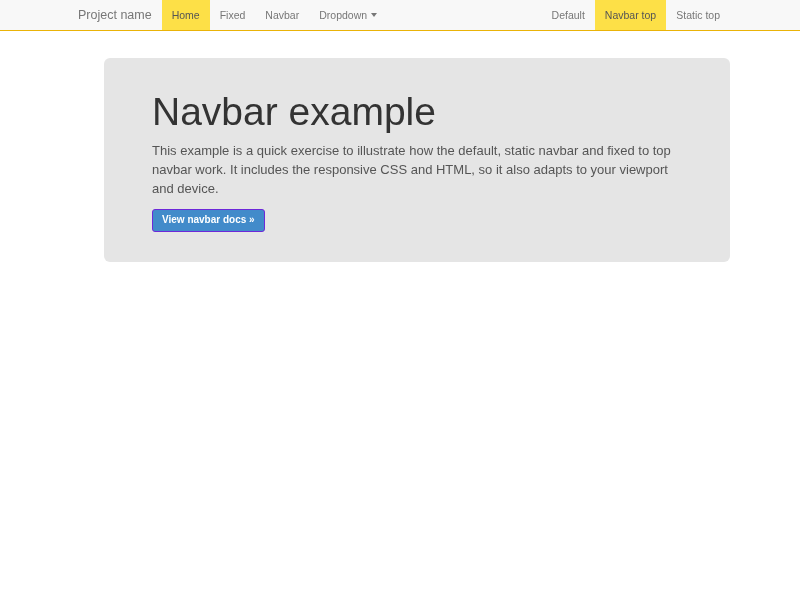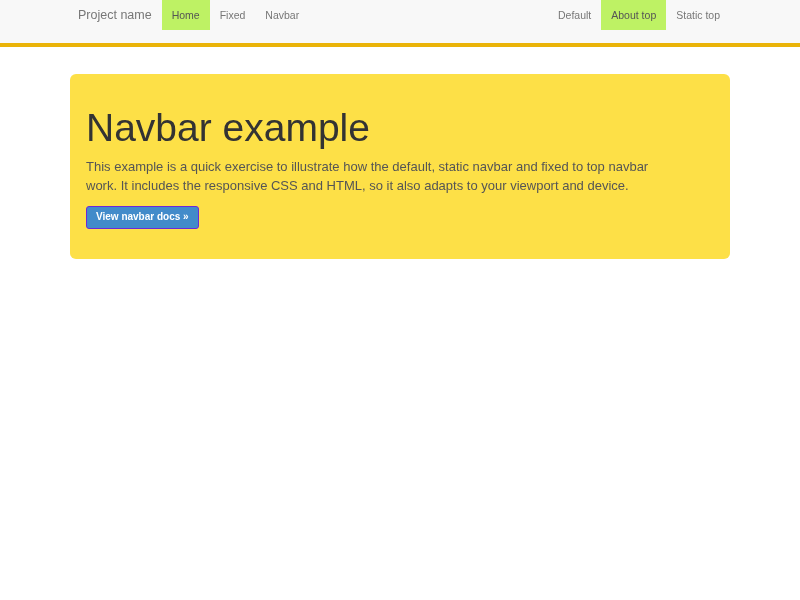--- a/index.html
+++ b/index.html
@@ -5,23 +5,23 @@
   * { box-sizing: border-box; margin: 0; padding: 0; }
   html, body {
     width: 800px; height: 600px;
     background: #ffffff;
     font-family: "Liberation Sans", sans-serif;
     overflow: hidden;
   }
   
   .navbar {
     width: 100%;
-    height: 47px;
+    height: 31px;
     background: #f8f8f8;
-    border-bottom: 4px solid #eab308;
+    border-bottom: 1px solid #eab308;
   }
   .container {
     width: 660px;
     margin: 0 auto;
   }
   .navbar .container {
     display: flex;
     align-items: stretch;
     height: 30px;
   }
@@ -45,37 +45,38 @@
     display: flex;
     align-items: center;
     height: 30px;
     padding: 0 10px;
     font-size: 10.5px;
     color: #777;
     cursor: pointer;
     white-space: nowrap;
   }
   ul.nav li.active {
-    background: #bef264;
+    background: #fde047;
     color: #555;
   }
   .caret {
     display: inline-block;
     width: 0; height: 0;
     margin-left: 4px;
     border-left: 3px solid transparent;
     border-right: 3px solid transparent;
     border-top: 4px solid #777;
   }
   
   .content-container { margin-top: 27px; }
   .jumbotron {
-    background: #fde047;
+    background: #e5e5e5;
     border-radius: 6px;
-    padding: 33px 37px 30px 16px;
+    padding: 33px 37px 30px 48px;
+    margin-left: 34px;
   }
   .jumbotron h1 {
     font-size: 39px;
     font-weight: normal;
     color: #333;
     line-height: 1.08;
     margin-bottom: 9px;
   }
   .jumbotron p {
     font-size: 13px;
@@ -109,28 +110,32 @@
     <ul class="nav nav-left">
       <li class="active">
         <span>Home</span>
       </li>
       <li>
         <span>Fixed</span>
       </li>
       <li>
         <span>Navbar</span>
       </li>
+      <li>
+        <span>Dropdown</span>
+        <b class="caret"></b>
+      </li>
     </ul>
 
     <ul class="nav nav-right">
       <li>
         <span>Default</span>
       </li>
       <li class="active">
-        <span>About top</span>
+        <span>Navbar top</span>
       </li>
       <li>
         <span>Static top</span>
       </li>
     </ul>
   </div>
 </div>
 
 <div class="container content-container">
   <div class="jumbotron">

